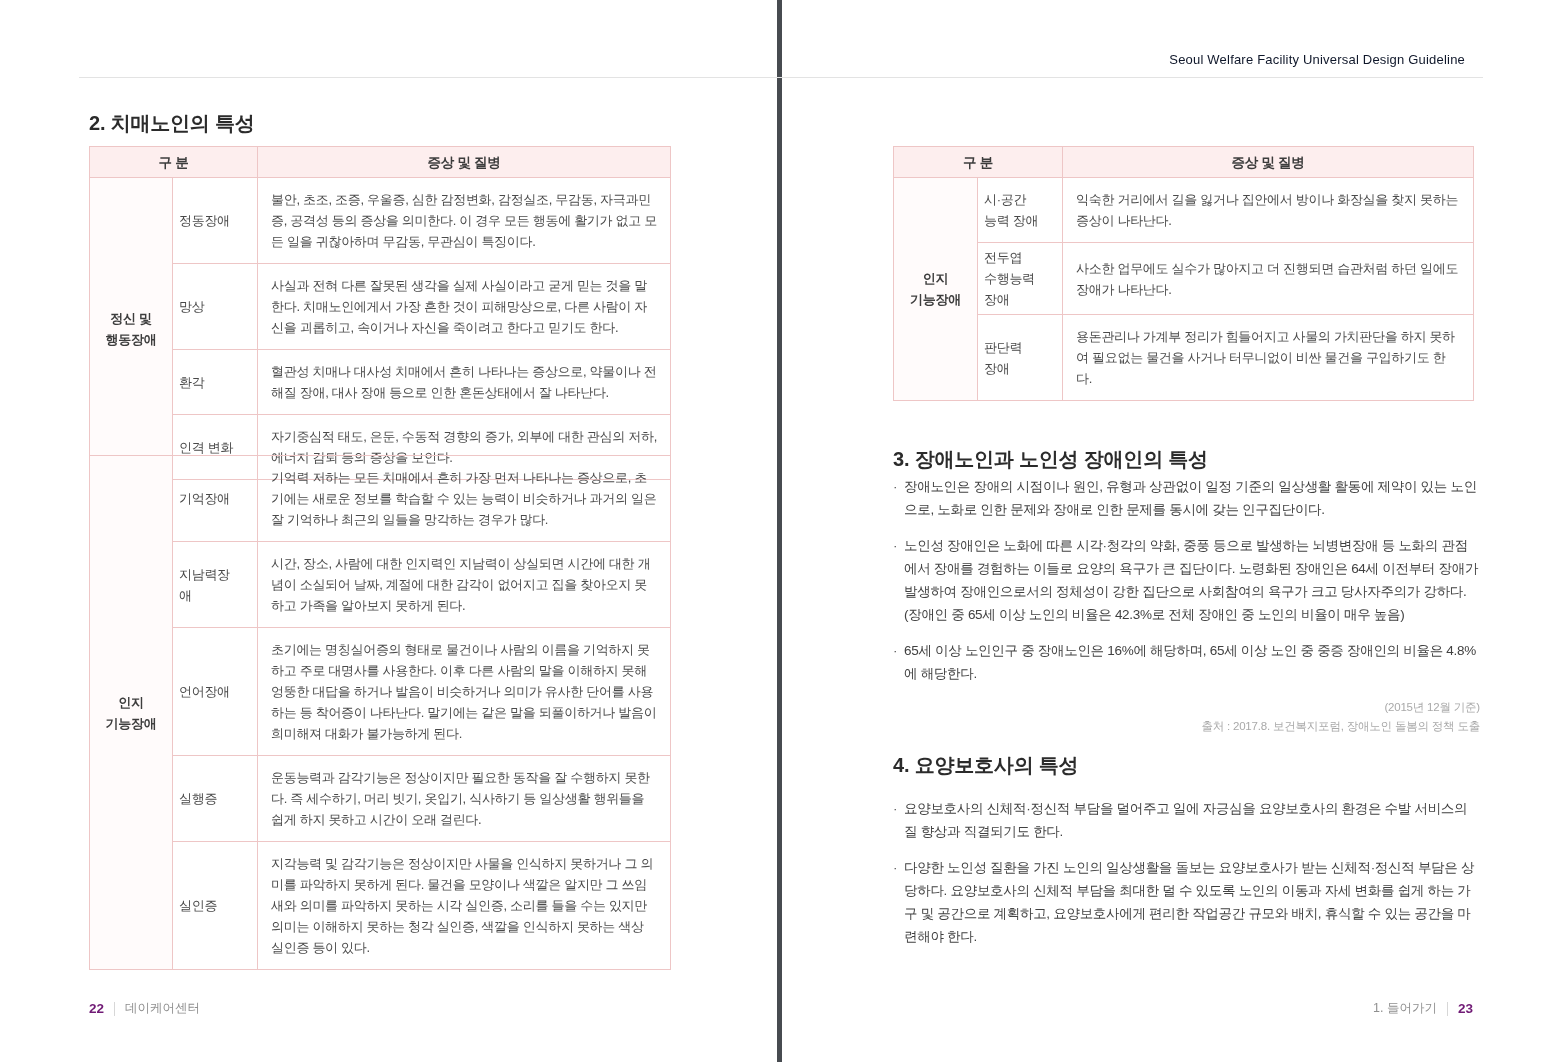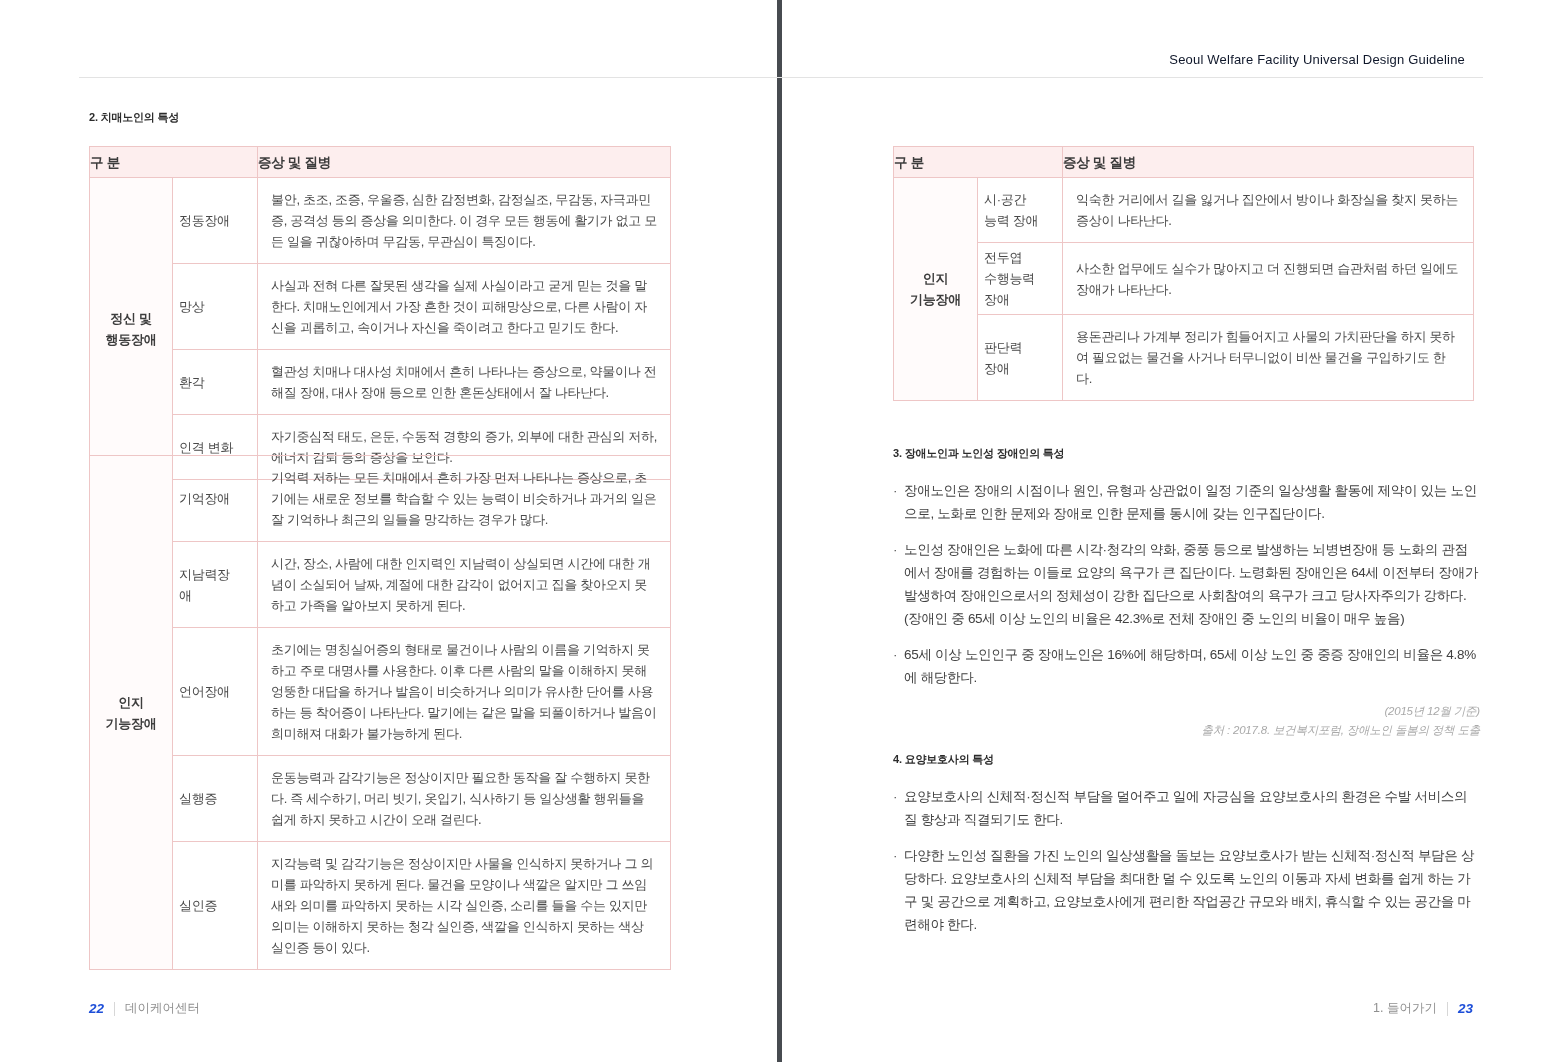--- a/index.html
+++ b/index.html
@@ -7,44 +7,44 @@
     width:1561px;height:1062px;position:relative;background:#ffffff;
     font-family:"Liberation Sans","DejaVu Sans",sans-serif;
     color:#474747;overflow:hidden;
   }
   
   .spread-divider{position:absolute;left:777px;top:0;width:5px;height:1062px;background:#474b50;}
   .header-rule{position:absolute;left:79px;right:78px;top:77px;height:1px;background:#e3e3e3;}
   .doc-header-title{position:absolute;top:52px;right:96px;font-size:13px;color:#0f172a;letter-spacing:.2px;}
 
   
-  .section-title{font-size:11px;font-weight:bold;color:#2b2b2b;letter-spacing:-.2px;}
+  .section-title{font-size:20px;font-weight:bold;color:#2b2b2b;letter-spacing:-.2px;}
   .abs{position:absolute;}
 
   
   table.spec{border-collapse:collapse;table-layout:fixed;width:581px;
     font-size:13px;line-height:21px;letter-spacing:-.3px;color:#4a4a4a;}
   table.spec td,table.spec th{border:1px solid #eec6c6;vertical-align:middle;}
   table.spec{border:1px solid #e2abab;}
   table.spec th{background:#fdeeee;font-size:13.5px;font-weight:bold;color:#3c3c3c;
-    height:30px;text-align:left;padding:0;}
+    height:30px;text-align:center;padding:0;}
   td.cell-group{background:#fffbfb;text-align:center;font-weight:bold;color:#3d3d3d;
     white-space:pre-line;padding:4px;}
   td.cell-type{white-space:pre-line;padding:4px 6px;color:#484848;}
   td.cell-desc{padding:11px 13px;text-align:left;}
 
   
   .bullet{position:relative;padding-left:11px;font-size:13.5px;line-height:23px;
     letter-spacing:-.3px;color:#414141;margin-bottom:13px;}
   .bullet .dot{position:absolute;left:0;top:0;color:#555;}
-  .source-block{text-align:right;font-size:11.5px;line-height:19px;color:#a9a9a9;letter-spacing:-.2px;font-style:italic;}
+  .source-block{text-align:right;font-size:11.5px;line-height:19px;color:#a9a9a9;letter-spacing:-.2px;}
 
   
   .footer{position:absolute;top:1000px;font-size:12.5px;color:#8f8f8f;display:flex;align-items:center;gap:10px;}
-  .footer .pageno{font-size:13.5px;font-weight:bold;color:#1d4ed8;font-style:italic;}
+  .footer .pageno{font-size:13.5px;font-weight:bold;color:#701a75;}
   .footer .bar{width:1px;height:14px;background:#d7d7d7;display:inline-block;}
   .footer-left{left:89px;}
   .footer-right{right:88px;}
 </style>
 </head>
 <body>
 
 <div class="spread-divider"></div>
 <div class="header-rule"></div>
 <div class="doc-header-title">Seoul Welfare Facility Universal Design Guideline</div>
@@ -148,21 +148,21 @@
   </tr>
   <tr>
     <td class="cell-type">판단력
 장애</td>
     <td class="cell-desc">용돈관리나 가계부 정리가 힘들어지고 사물의 가치판단을 하지 못하여 필요없는 물건을 사거나 터무니없이 비싼 물건을 구입하기도 한다.</td>
   </tr>
 </tbody>
   </table>
 
 <div class="abs" style="left:893px;top:446px;width:587px;">
-  <div class="section-title" style="margin-bottom:18px;">3. 장애노인과 노인성 장애인의 특성</div>
+  <div class="section-title" style="margin-bottom:2px;">3. 장애노인과 노인성 장애인의 특성</div>
   <div class="bullet">
     <span class="dot">·</span>
     <span>장애노인은 장애의 시점이나 원인, 유형과 상관없이 일정 기준의 일상생활 활동에 제약이 있는 노인으로, 노화로 인한 문제와 장애로 인한 문제를 동시에 갖는 인구집단이다.</span>
   </div>
   <div class="bullet">
     <span class="dot">·</span>
     <span>노인성 장애인은 노화에 따른 시각·청각의 약화, 중풍 등으로 발생하는 뇌병변장애 등 노화의 관점에서 장애를 경험하는 이들로 요양의 욕구가 큰 집단이다. 노령화된 장애인은 64세 이전부터 장애가 발생하여 장애인으로서의 정체성이 강한 집단으로 사회참여의 욕구가 크고 당사자주의가 강하다. (장애인 중 65세 이상 노인의 비율은 42.3%로 전체 장애인 중 노인의 비율이 매우 높음)</span>
   </div>
   <div class="bullet">
     <span class="dot">·</span>

